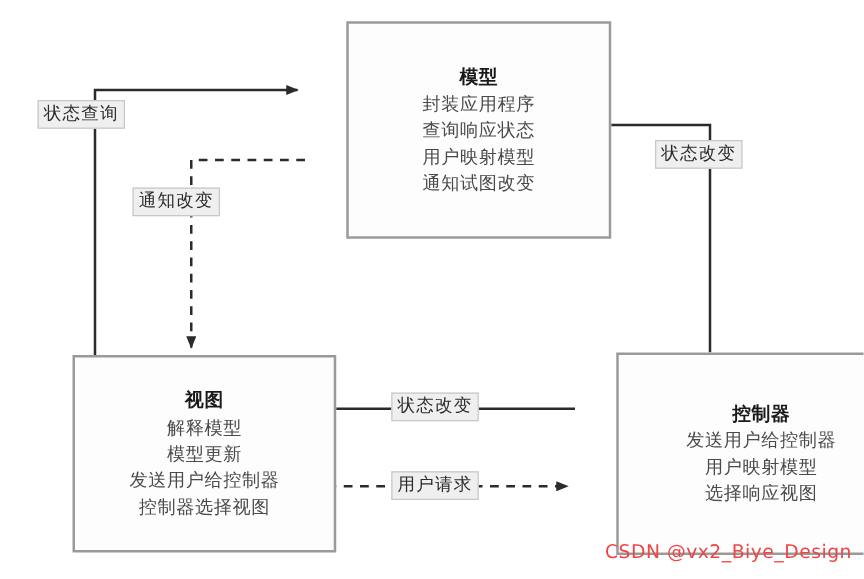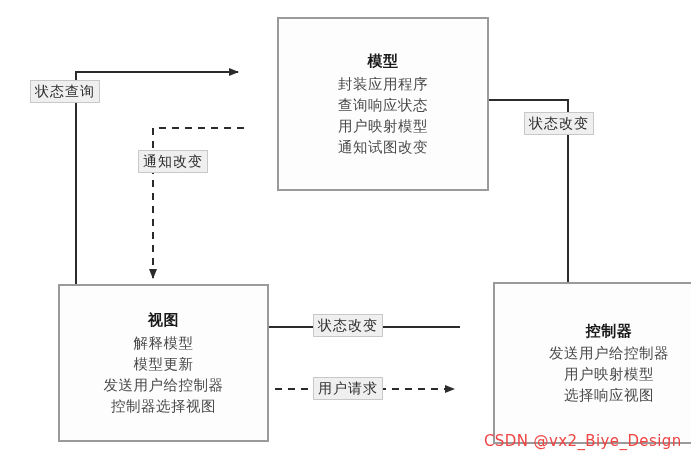--- a/index.html
+++ b/index.html
@@ -77,21 +77,21 @@
     background: #efefef;
     border: 1px solid #c8c8c8;
     font-size: 14px;
     color: #2b2b2b;
     letter-spacing: 1px;
     line-height: 1;
     padding: 3px 4px 4px 4px;
     white-space: nowrap;
   }
   #label-state-query { left: 30px; top: 80px; }
-  #label-notify-change { left: 106px; top: 150px; margin-left: 32px; }
+  #label-notify-change { left: 106px; top: 150px; }
   #label-state-change { left: 524px; top: 112px; }
   #label-view-select { left: 313px; top: 314px; }
   #label-user-request { left: 313px; top: 377px; }
   #watermark {
     position: absolute;
     left: 484px;
     top: 432px;
     font-size: 15px;
     color: #ef4444;
     letter-spacing: 0.4px;

